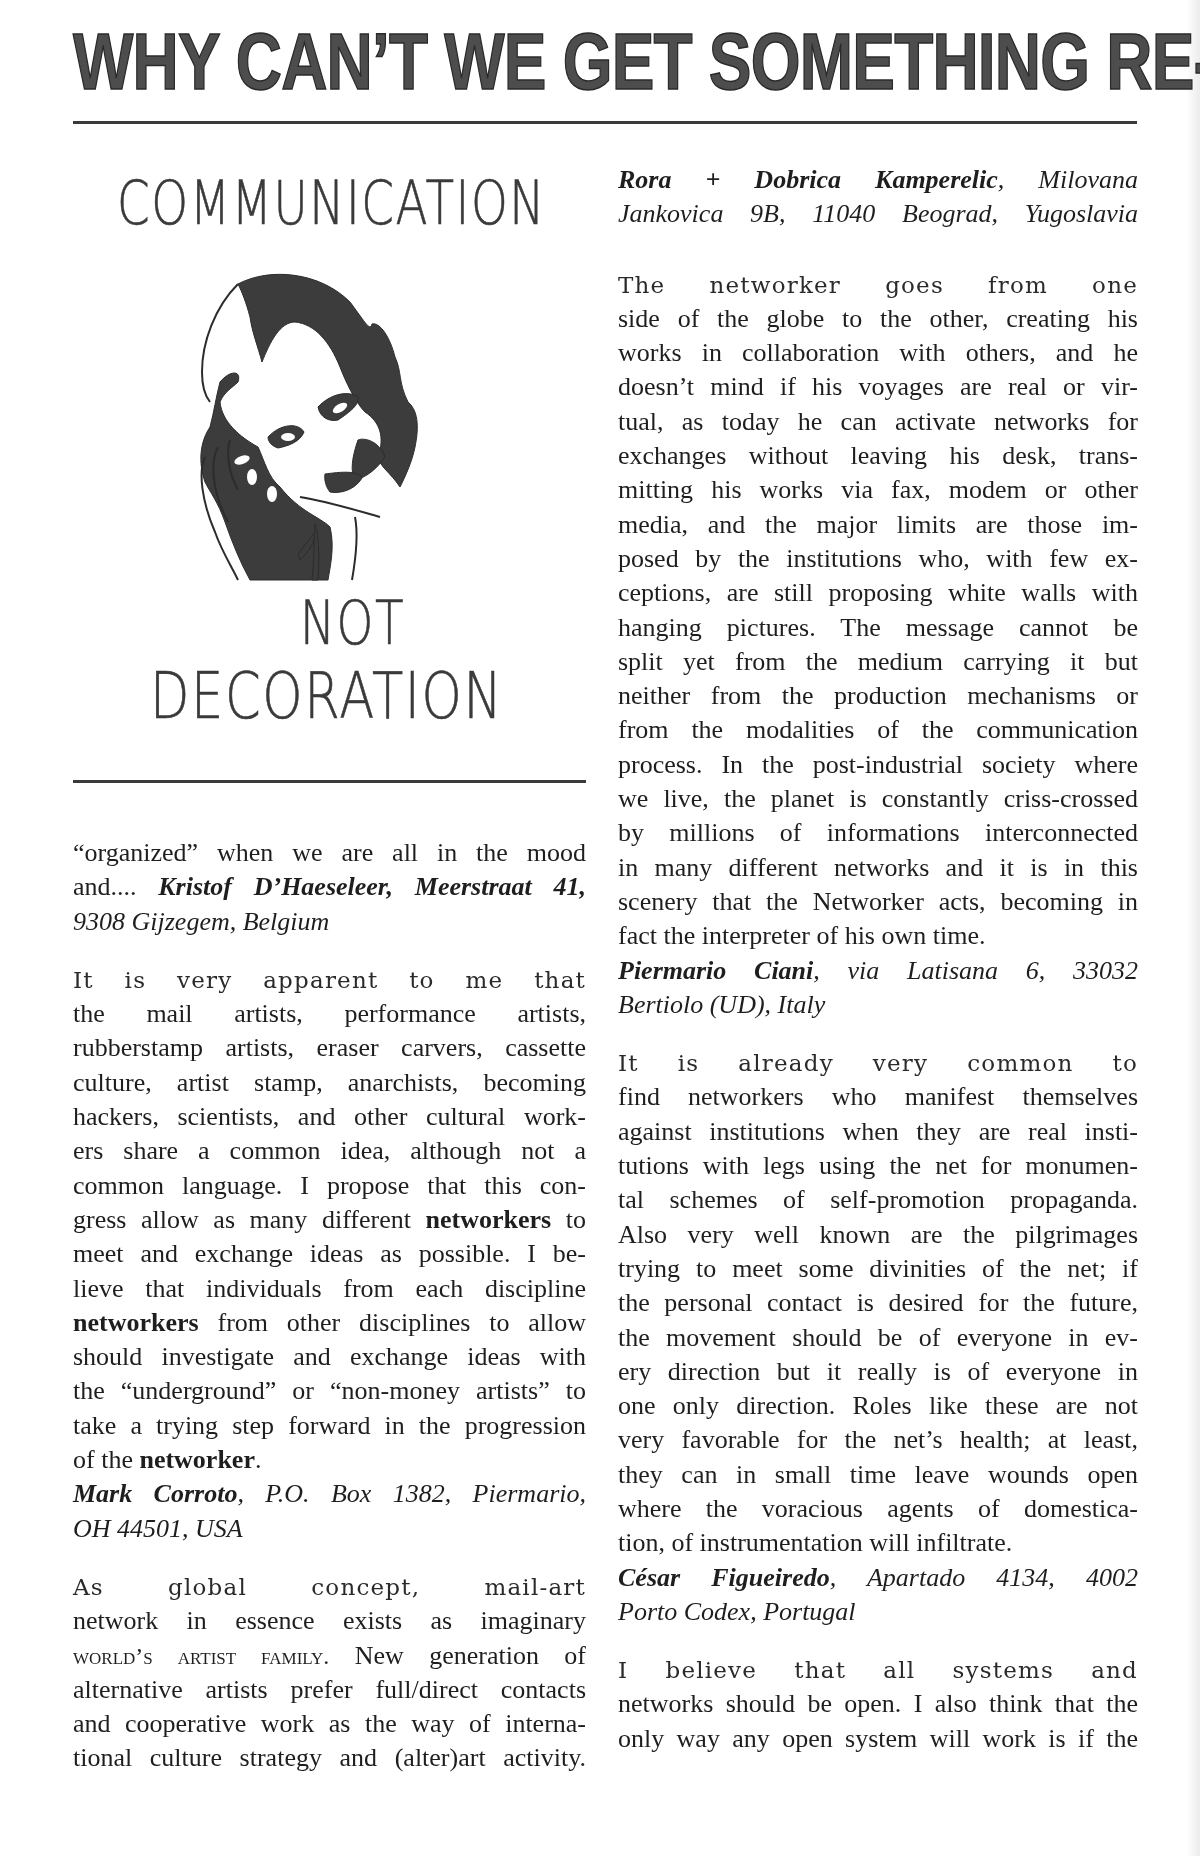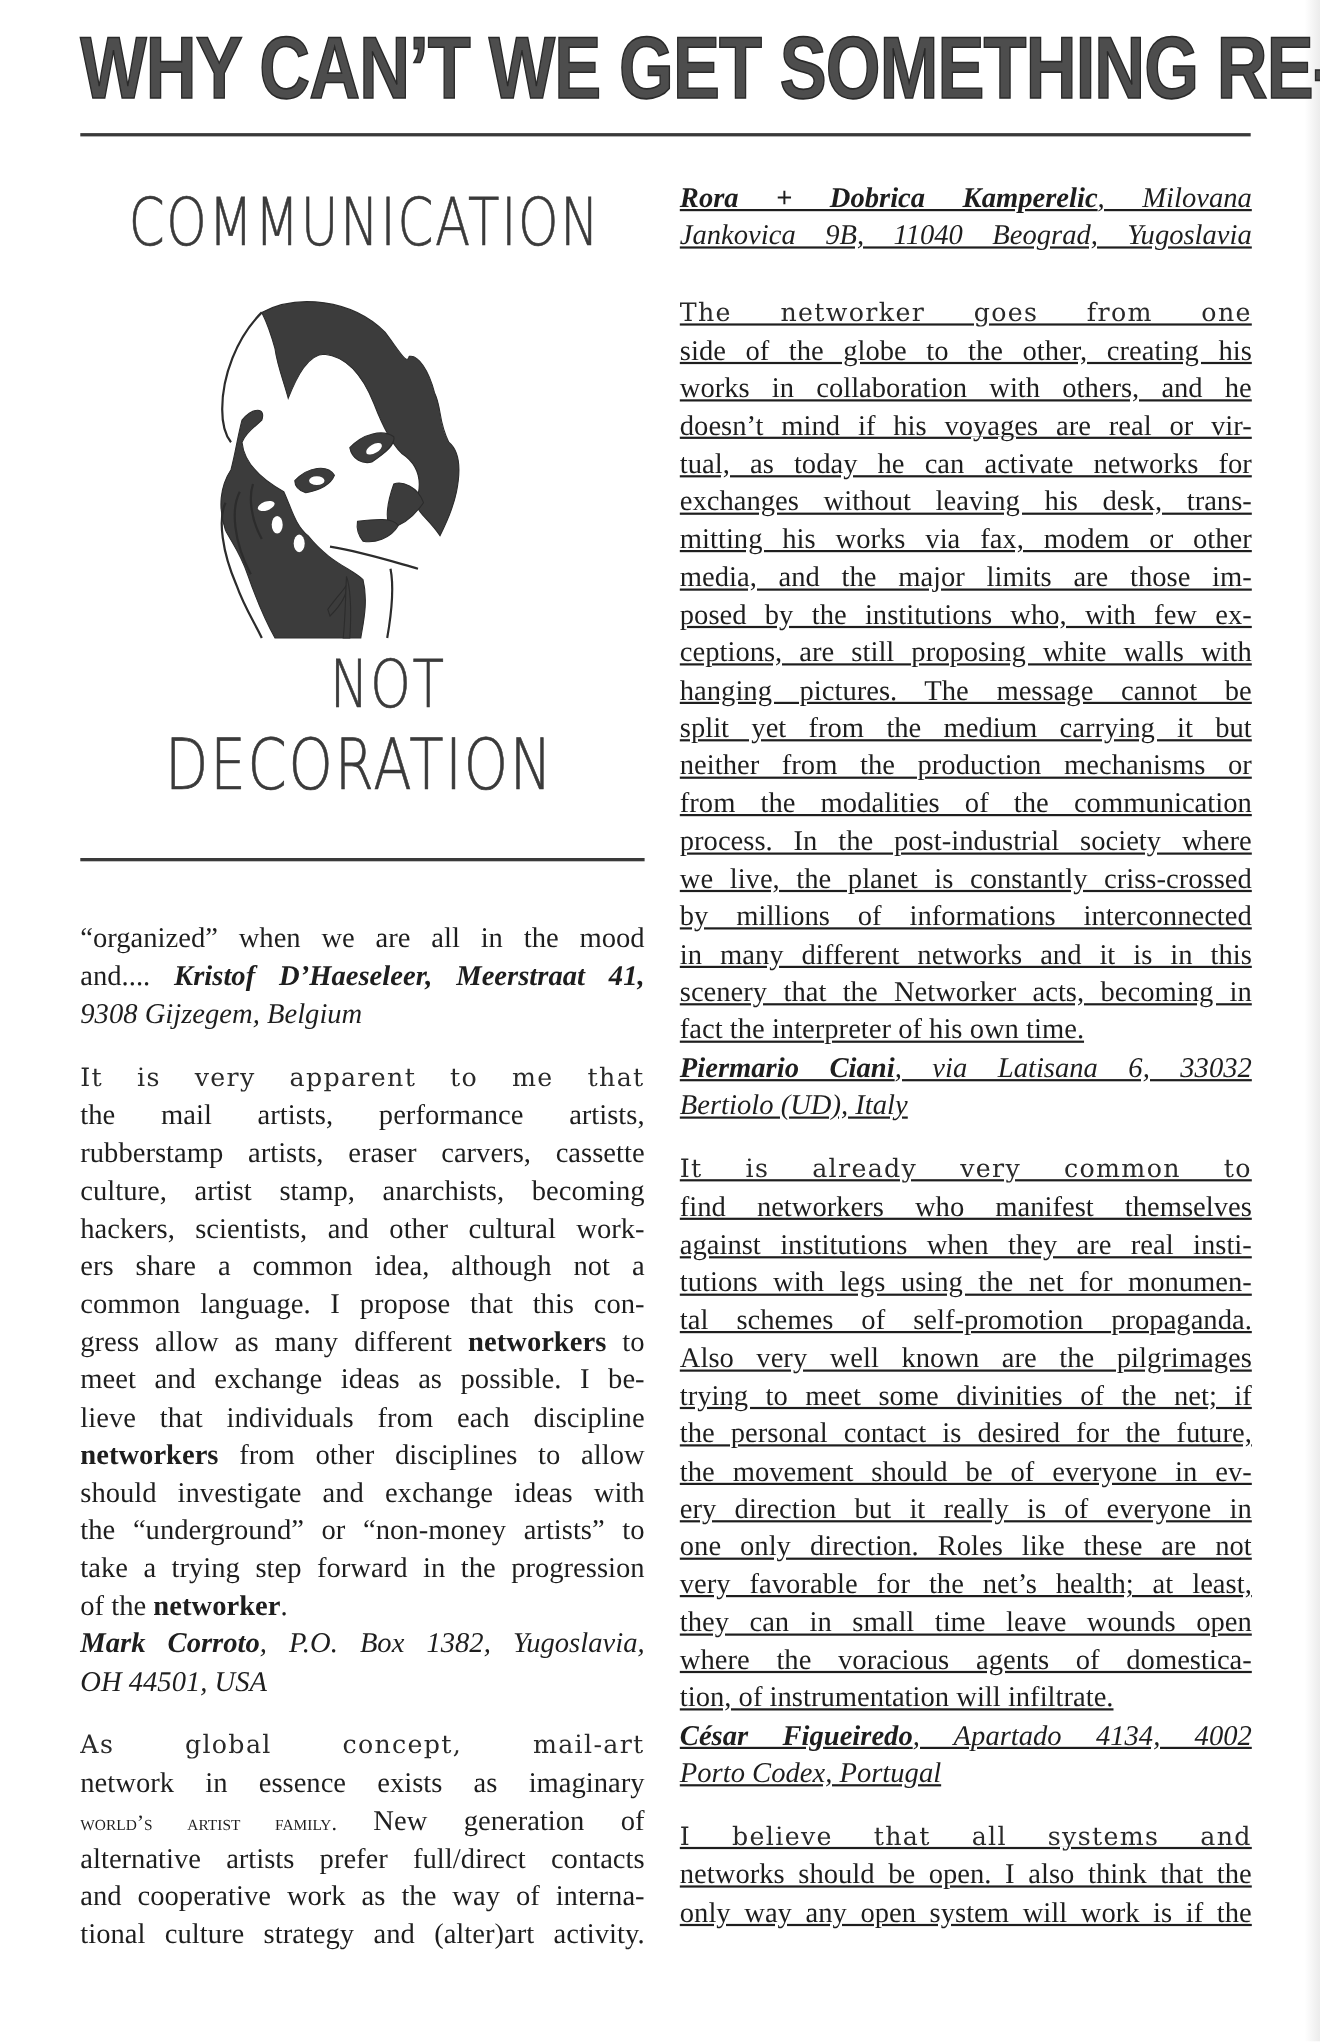--- a/index.html
+++ b/index.html
@@ -19,21 +19,21 @@
   .col { position:absolute; width:513px; font-size:26px; line-height:34.3px; }
   .col.right { width:520px; }
   .ln { display:block; height:34.3px; white-space:nowrap; text-align:justify;
         text-align-last:justify; }
   .ln.last { text-align-last:left; }
   .lead { font-family:"DejaVu Serif","Liberation Serif",serif; font-size:23px;
           letter-spacing:1.2px; color:#2a2a2a; }
   .it { font-style:italic; }
   .bi { font-style:italic; font-weight:bold; }
   .b { font-weight:bold; }
-  .sc { font-variant:small-caps; font-size:20px; }
+  .sc { font-variant:small-caps; font-size:24px; }
   .gap { display:block; height:24px; }
   .fig { position:absolute; left:180px; top:262px; }
 </style>
 </head>
 <body>
 
 <div class="edge-shadow"></div>
 
 <h1 class="title">WHY CAN’T WE GET SOMETHING RE-</h1>
 <div class="rule" style="left:73px; top:121px; width:1064px;"></div>
@@ -97,35 +97,35 @@
     <span class="ln">ers share a common idea, although not a</span>
     <span class="ln">common language. I propose that this con-</span>
     <span class="ln"><span>gress allow as many different </span><span class="b">networkers</span><span> to</span></span>
     <span class="ln">meet and exchange ideas as possible. I be-</span>
     <span class="ln">lieve that individuals from each discipline</span>
     <span class="ln"><span class="b">networkers</span><span> from other disciplines to allow</span></span>
     <span class="ln">should investigate and exchange ideas with</span>
     <span class="ln">the “underground” or “non-money artists” to</span>
     <span class="ln">take a trying step forward in the progression</span>
     <span class="ln last"><span>of the </span><span class="b">networker</span><span>.</span></span>
-    <span class="ln it"><span class="bi">Mark Corroto</span><span>, P.O. Box 1382, Yugoslavia,</span></span>
+    <span class="ln it"><span class="bi">Mark Corroto</span><span>, P.O. Box 1382, Piermario,</span></span>
     <span class="ln last it">OH 44501, USA</span>
   </div>
   <span class="gap"></span>
   <div>
     <span class="ln lead">As global concept, mail-art</span>
     <span class="ln">network in essence exists as imaginary</span>
     <span class="ln"><span class="sc">world’s artist family.</span><span> New generation of</span></span>
     <span class="ln">alternative artists prefer full/direct contacts</span>
     <span class="ln">and cooperative work as the way of interna-</span>
     <span class="ln">tional culture strategy and (alter)art activity.</span>
   </div>
 </div>
 
-<div class="col right" style="left:618px; top:163px;text-decoration:underline;">
+<div class="col right" style="left:618px; top:163px;">
   <div>
     <span class="ln it"><span class="bi">Rora + Dobrica Kamperelic</span><span>, Milovana</span></span>
     <span class="ln it">Jankovica 9B, 11040 Beograd, Yugoslavia</span>
   </div>
   <span class="gap" style="height:36px"></span>
   <div>
     <span class="ln lead">The networker goes from one</span>
     <span class="ln">side of the globe to the other, creating his</span>
     <span class="ln">works in collaboration with others, and he</span>
     <span class="ln">doesn’t mind if his voyages are real or vir-</span>

